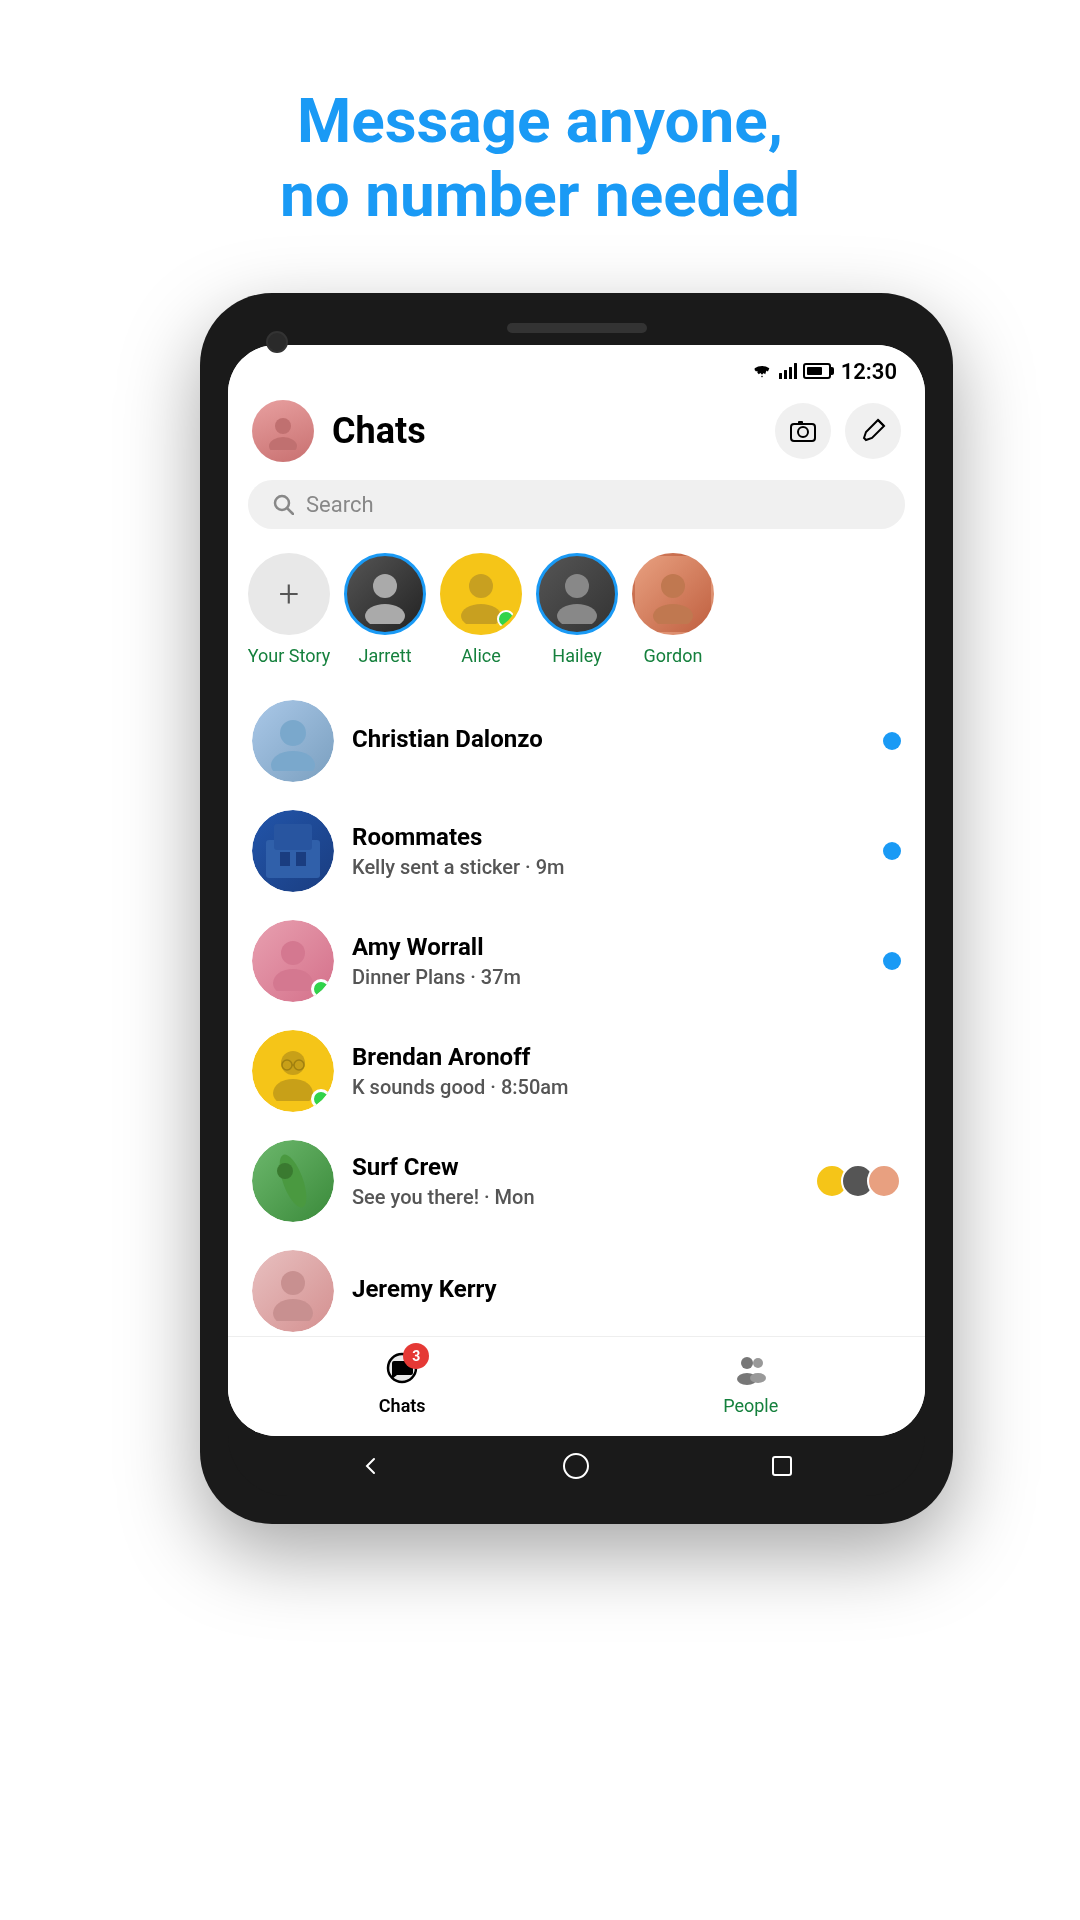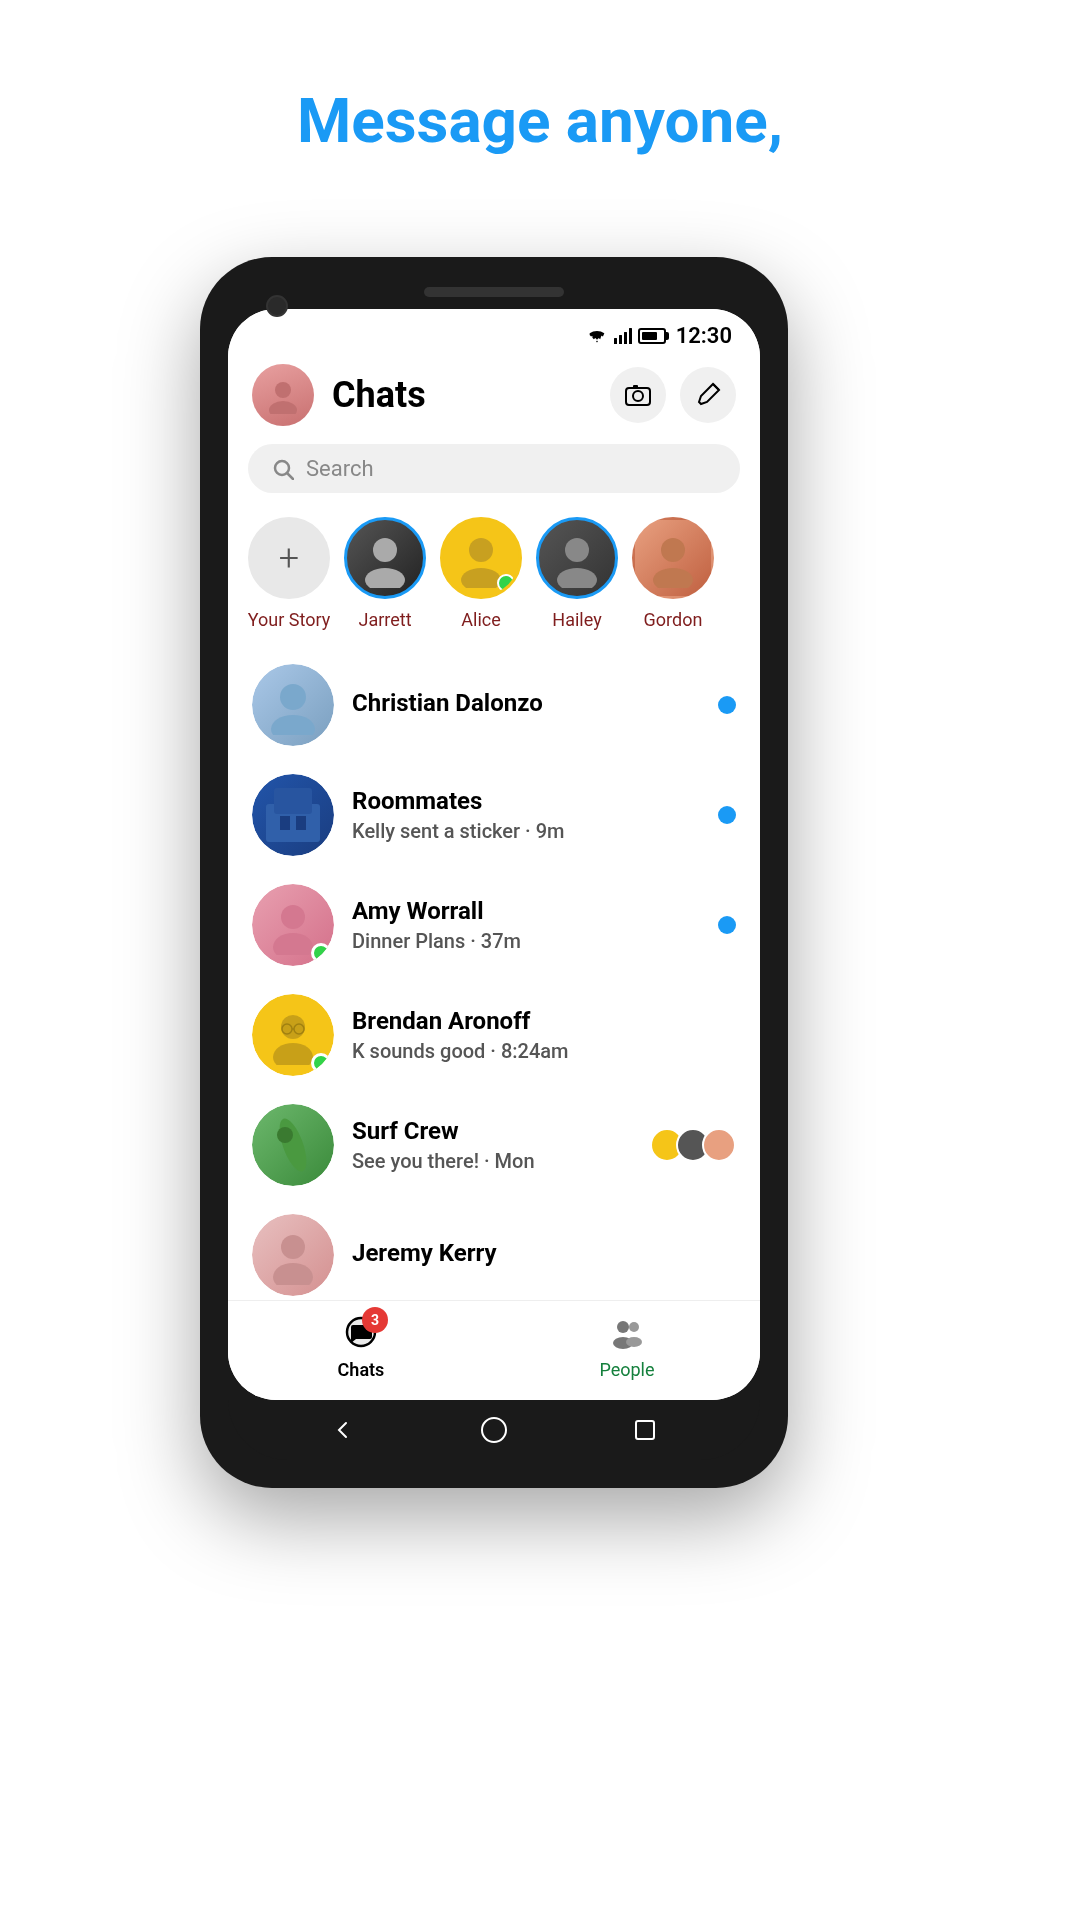--- a/index.html
+++ b/index.html
@@ -27,25 +27,24 @@
     .phone-wrapper {
       margin-top: 60px;
       position: relative;
       width: 680px;
       min-height: 1420px;
     }
 
     .phone-outer {
       background: #1a1a1a;
       border-radius: 72px;
-      width: 588px;
+      width: 753px;
       padding: 30px 28px 28px;
       box-shadow: 0 30px 80px rgba(0,0,0,0.35);
       position: relative;
-      margin-top: 39px;
     }
 
     .phone-notch-area {
       display: flex;
       justify-content: center;
       margin-bottom: 12px;
     }
 
     .phone-speaker {
       width: 140px;
@@ -248,21 +247,21 @@
       border: 3px solid #1a9af5;
       overflow: hidden;
       display: flex;
       align-items: center;
       justify-content: center;
       position: relative;
     }
 
     .story-label {
       font-size: 18px;
-      color: #7f1d1d;
+      color: #15803d;
       text-align: center;
     }
 
     
     .online-dot {
       position: absolute;
       bottom: 4px;
       right: 4px;
       width: 18px;
       height: 18px;
@@ -435,20 +434,21 @@
     .jarrett-av { background: linear-gradient(135deg, #555, #222); }
     .hailey-av { background: linear-gradient(135deg, #555, #333); }
     .alice-av { background: #f5c518; }
     .gordon-av { background: linear-gradient(135deg, #e8a080, #c06040); }
   </style>
 </head>
 <body>
 
 <div class="headline">
   <span>Message anyone,</span><br>
+  <span>no number needed</span>
 </div>
 
 <div class="phone-wrapper">
   <div class="phone-outer">
     <div class="phone-notch-area">
       <div class="phone-speaker"></div>
     </div>
     <div class="phone-camera"></div>
 
     <div class="phone-screen">
@@ -620,21 +620,21 @@
 
                 <circle cx="24" cy="24" r="5" stroke="#a08010" stroke-width="1.5" fill="none"></circle>
                 <circle cx="36" cy="24" r="5" stroke="#a08010" stroke-width="1.5" fill="none"></circle>
                 <line x1="29" y1="24" x2="31" y2="24" stroke="#a08010" stroke-width="1.5"></line>
               </svg>
             </div>
             <div class="chat-online-dot"></div>
           </div>
           <div class="chat-info">
             <div class="chat-name">Brendan Aronoff</div>
-            <div class="chat-preview">K sounds good · 8:24am</div>
+            <div class="chat-preview">K sounds good · 8:50am</div>
           </div>
         </div>
 
         <div class="chat-item">
           <div class="chat-avatar">
             <div class="chat-avatar-circle av-surf">
               <svg width="60" height="60" viewBox="0 0 60 60" fill="none">
 
                 <ellipse cx="30" cy="30" rx="10" ry="28" fill="#4a9940" transform="rotate(-20 30 30)"></ellipse>
                 <circle cx="22" cy="20" r="8" fill="#3a7a30"></circle>

